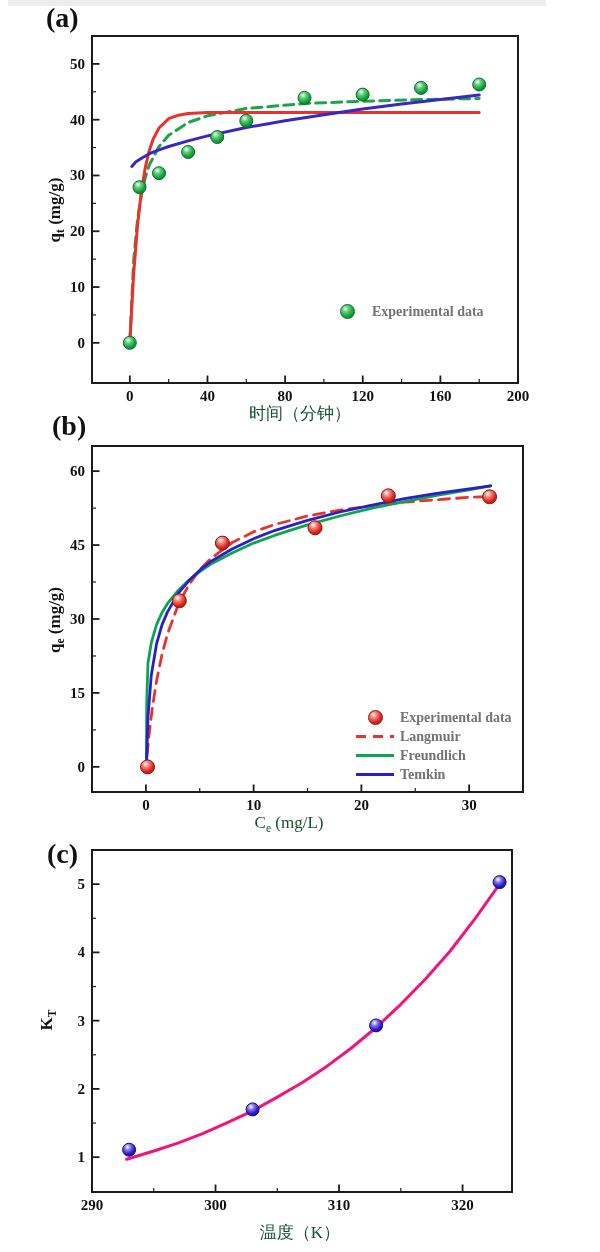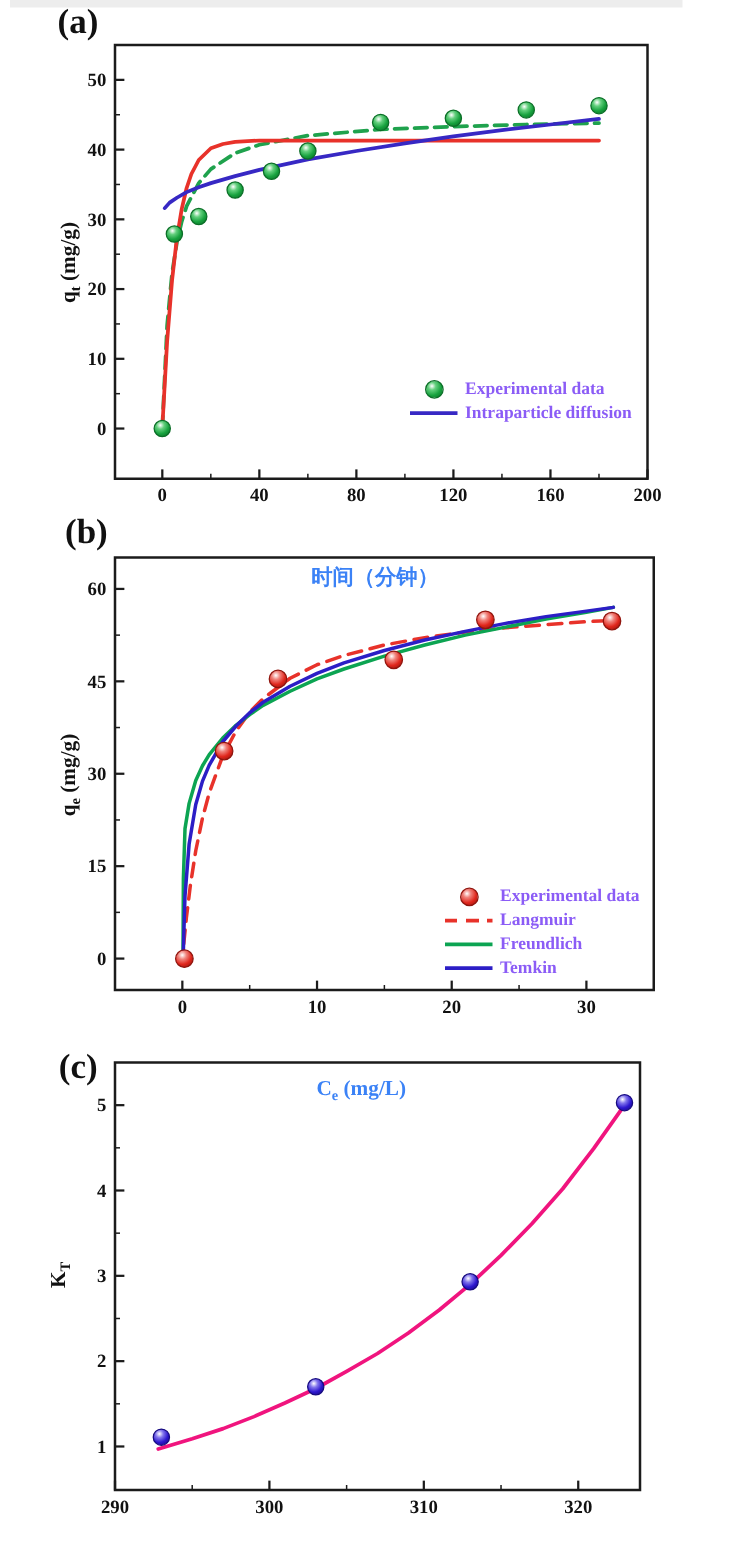--- a/index.html
+++ b/index.html
@@ -2,32 +2,32 @@
 <html><head>
 <meta charset="utf-8">
 <style>
   html,body{margin:0;padding:0;background:#fff;}
   #canvas{position:relative;width:600px;height:1252px;background:#ffffff;
           font-family:"Liberation Serif",serif;overflow:hidden;}
   .top-strip{position:absolute;left:8px;top:0;width:538px;height:6px;background:#ededed;}
   #chart-svg{position:absolute;left:0;top:0;}
   #chart-svg text{font-family:"Liberation Serif",serif;font-weight:bold;font-size:15px;fill:#111;}
   .panel-letter{position:absolute;font-weight:bold;font-size:28px;color:#111;line-height:1;}
-  .axlab{position:absolute;font-weight:bold;font-size:17px;color:#3b82f6;white-space:nowrap;
-         transform:translate(-50%,0);margin-top:48px;}
+  .axlab{position:absolute;font-weight:normal;font-size:17px;color:#14532d;white-space:nowrap;
+         transform:translate(-50%,0);}
   .axlab sub{font-size:0.68em;}
   .ylab{position:absolute;font-weight:bold;font-size:17px;color:#111;white-space:nowrap;
         transform:translate(-50%,-50%) rotate(-90deg);}
   .ylab sub{font-size:0.68em;}
   .legend{position:absolute;}
   .lrow{display:flex;align-items:center;height:19px;}
   .lmark{display:inline-flex;width:38px;flex:0 0 38px;justify-content:center;align-items:center;}
   .m-line,.m-dash{height:3px;width:38px;}
   .m-sphere{width:13px;height:13px;border-radius:50%;}
-  .ltext{margin-left:6px;font-weight:bold;font-size:14px;color:#8b5cf6;white-space:nowrap;}
+  .ltext{margin-left:6px;font-weight:bold;font-size:14px;color:#737373;white-space:nowrap;}
 </style>
 </head>
 <body>
 
 <div id="canvas">
   <div class="top-strip"></div>
 
   <svg id="chart-svg" width="600" height="1252">
       <defs>
         <radialGradient id="sph-0-0" cx="0.38" cy="0.3" r="0.85">
@@ -184,26 +184,20 @@
   <div class="ylab" style="left:48px;top:1020px"><span>K</span><sub>T</sub><span></span></div>
   <div class="axlab" style="left:300px;top:1221px"><span>温度（K）</span><sub></sub><span></span></div>
 
   <div class="legend" style="left:328px;top:302px">
     <div class="lrow">
       <span class="lmark">
           <span class="m-sphere" style="background: radial-gradient(circle at 35% 30%, rgb(255, 255, 255) 0%, rgb(99, 207, 125) 25%, rgb(23, 162, 62) 60%, rgb(11, 110, 39) 100%); border: 1px solid rgb(11, 110, 39);"></span>
         </span>
       <span class="ltext">Experimental data</span>
     </div>
-    <div class="lrow">
-      <span class="lmark">
-          <span class="m-line" style="background: rgb(55, 40, 196);"></span>
-        </span>
-      <span class="ltext">Intraparticle diffusion</span>
-    </div>
   </div>
 
   <div class="legend" style="left:356px;top:708px">
     <div class="lrow">
       <span class="lmark">
           <span class="m-sphere" style="background: radial-gradient(circle at 35% 30%, rgb(255, 255, 255) 0%, rgb(240, 131, 124) 25%, rgb(224, 38, 28) 60%, rgb(143, 20, 13) 100%); border: 1px solid rgb(143, 20, 13);"></span>
         </span>
       <span class="ltext">Experimental data</span>
     </div>
     <div class="lrow">

